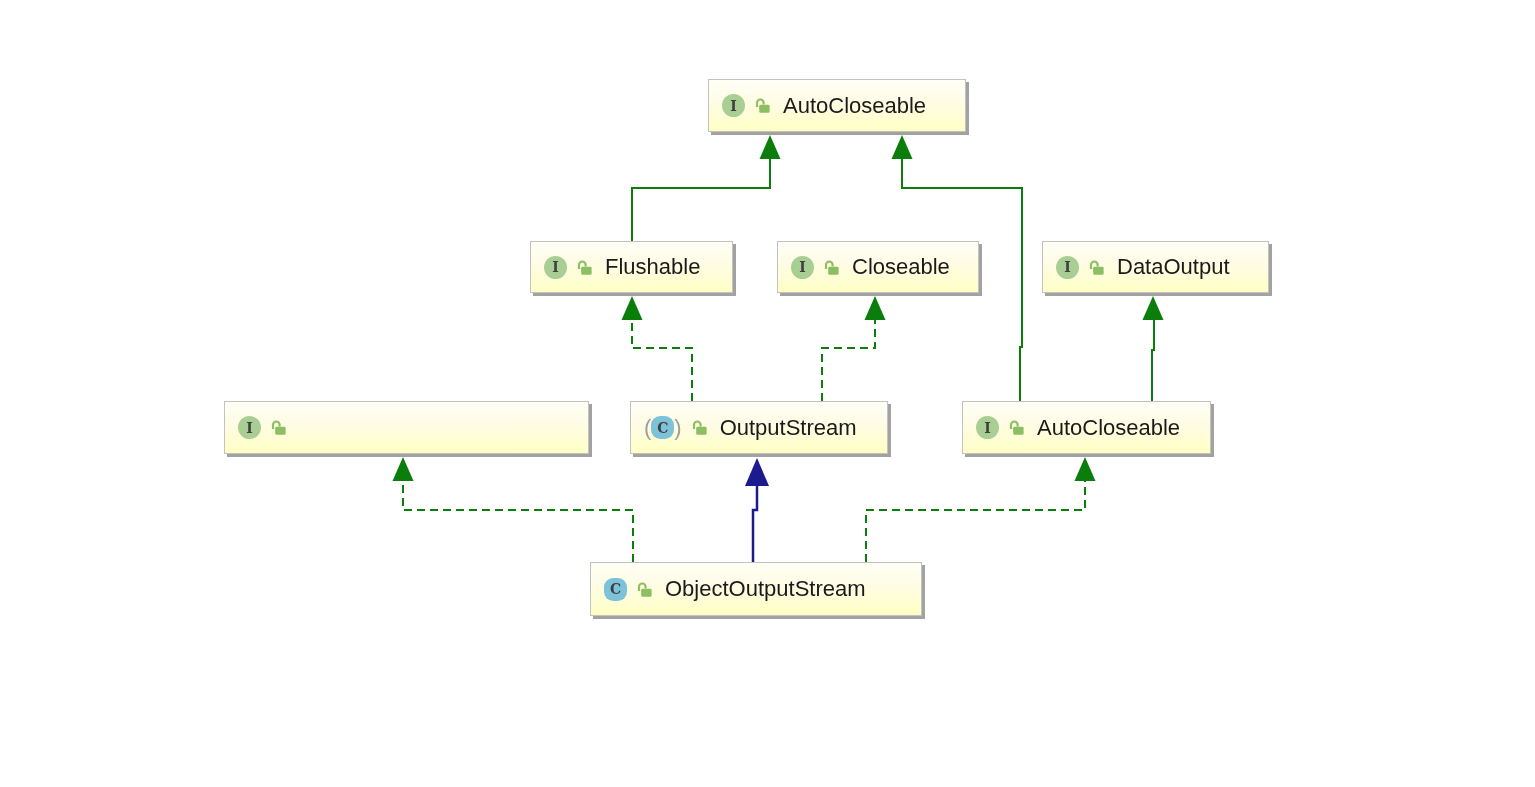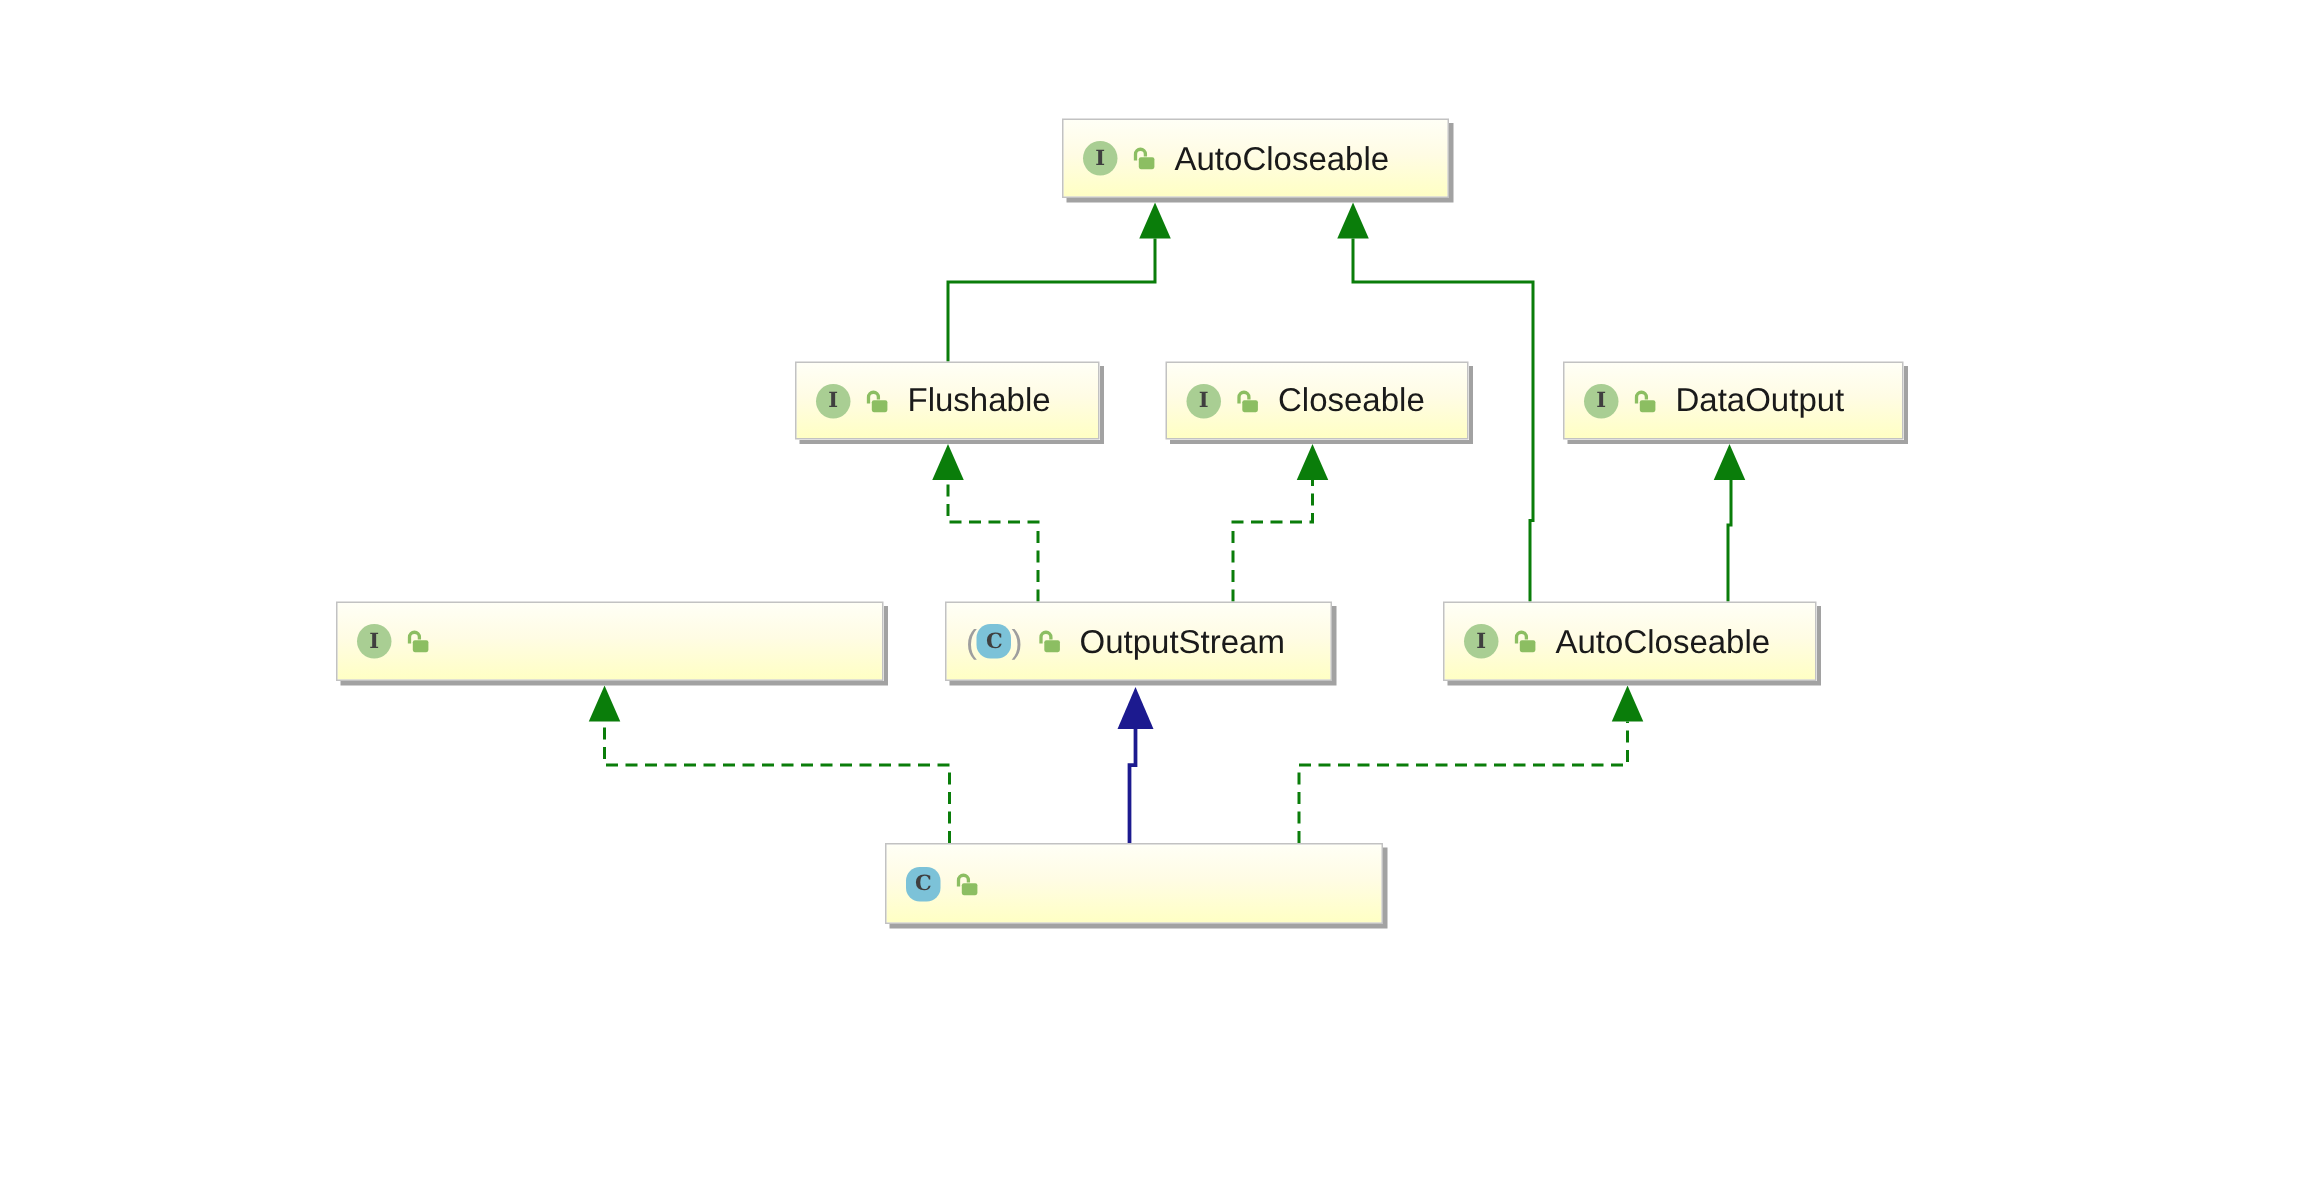--- a/index.html
+++ b/index.html
@@ -177,15 +177,16 @@
     </svg>
     <span class="label">AutoCloseable</span>
   </div>
 
   <div class="node" style="left:590px; top:562px; width:332px; height:54px;">
     <span class="type-icon clazz">C</span>
     <svg class="lock" width="19" height="19" viewBox="0 0 19 19">
       <path d="M4,11 V6.8 a3.3,3.3 0 0 1 6.6,0 V8.4" fill="none" stroke="#8cbe62" stroke-width="2.2"></path>
       <rect x="6.2" y="8.8" width="10.4" height="8" rx="1.4" fill="#8cbe62"></rect>
     </svg>
+    <span class="label">ObjectOutputStream</span>
   </div>
 
 </div>
 
 </body></html>

